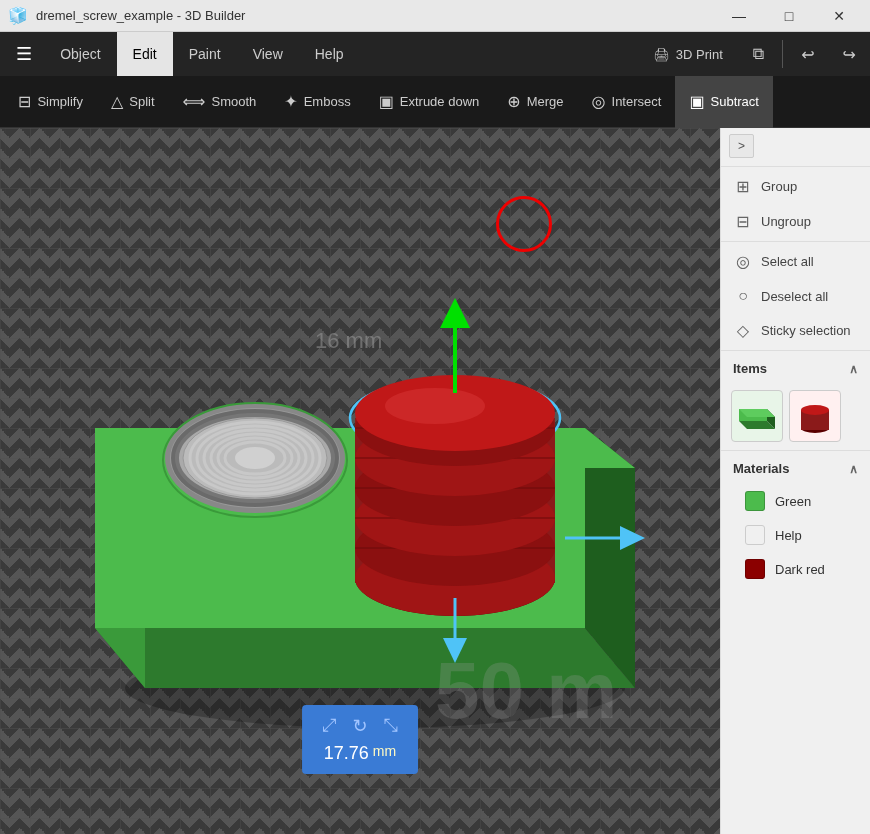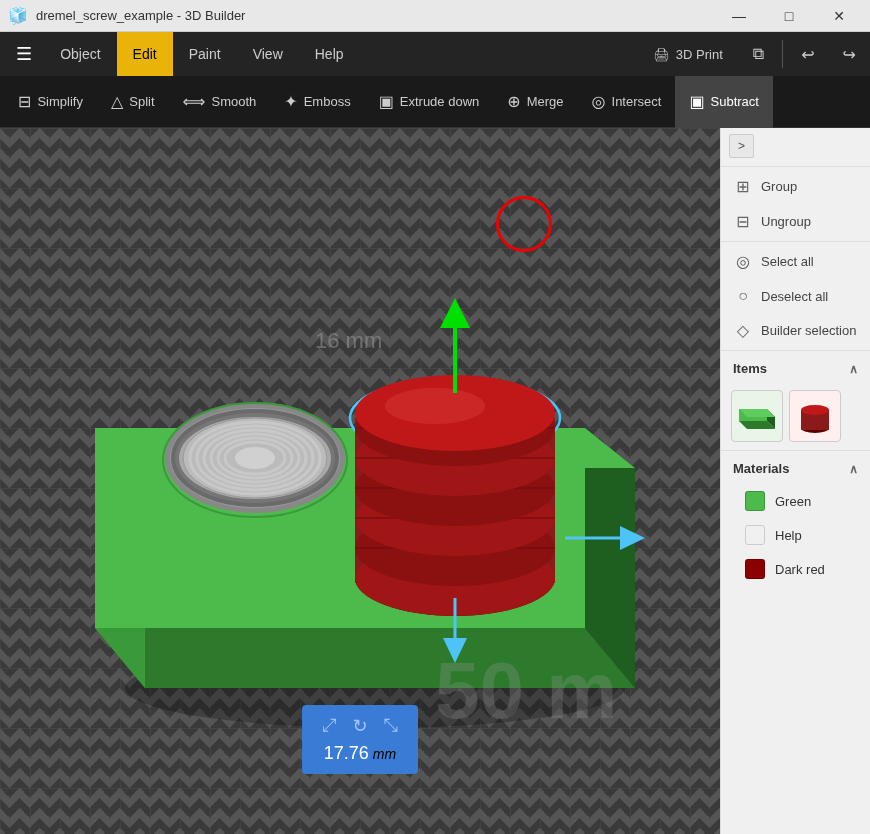--- a/index.html
+++ b/index.html
@@ -15,21 +15,21 @@
     .title-bar-right { display: flex; align-items: center; gap: 4px; }
     .win-btn { width: 46px; height: 32px; border: none; background: transparent; cursor: pointer; font-size: 14px; color: #333; display: flex; align-items: center; justify-content: center; }
 
     
     .menu-bar {
       display: flex; align-items: center;
       background: #242424; height: 44px; padding: 0 4px;
     }
     .hamburger { color: white; font-size: 18px; padding: 0 12px; cursor: pointer; }
     .menu-item { color: #ccc; padding: 0 16px; height: 44px; display: flex; align-items: center; font-size: 14px; cursor: pointer; }
-    .menu-item.active { background: #eab308; color: #000; }
+    .menu-item.active { background: #e5e5e5; color: #000; }
     .menu-right { margin-left: auto; display: flex; align-items: center; gap: 8px; }
     .print-btn { display: flex; align-items: center; gap: 6px; background: transparent; border: none; color: #ccc; padding: 6px 12px; cursor: pointer; font-size: 13px; }
     .icon-btn { color: #ccc; background: transparent; border: none; padding: 6px 10px; cursor: pointer; font-size: 16px; }
 
     
     .toolbar {
       display: flex; align-items: center;
       background: #1a1a1a; height: 52px; padding: 0 4px;
       border-bottom: 1px solid #333;
     }
@@ -76,23 +76,23 @@
     
     .scene-svg { position: absolute; inset: 0; width: 100%; height: 100%; }
 
     
     .measurement-badge {
       position: absolute; bottom: 60px; left: 50%; transform: translateX(-50%);
       background: #3a7bd5; border-radius: 4px; padding: 10px 20px;
       display: flex; flex-direction: column; align-items: center; gap: 6px;
     }
     .measure-icons { display: flex; gap: 16px; color: #a0c4ff; font-size: 18px; }
-    .measure-value { display: flex; align-items: center; gap: 4px; }
+    .measure-value { display: flex; align-items: flex-start; gap: 4px; }
     .measure-num { color: white; font-size: 18px; font-weight: 300; }
-    .measure-unit { color: #000000; font-size: 14px; font-style: italic; }
+    .measure-unit { color: #fef9c3; font-size: 14px; }
 
     
     .right-panel {
       width: 150px; background: #f0f0f0;
       display: flex; flex-direction: column;
       border-left: 1px solid #ddd;
       overflow-y: auto;
     }
     .panel-item {
       display: flex; align-items: center; gap: 8px;
@@ -326,21 +326,21 @@
       <span>Select all</span>
     </div>
 
     <div class="panel-item">
       <span class="item-icon">○</span>
       <span>Deselect all</span>
     </div>
 
     <div class="panel-item">
       <span class="item-icon">◇</span>
-      <span>Builder selection</span>
+      <span>Sticky selection</span>
     </div>
 
     <div class="panel-divider"></div>
 
     <div class="panel-section-header">
       <span>Items</span>
       <span class="chevron">∧</span>
     </div>
 
     <div class="items-grid">

